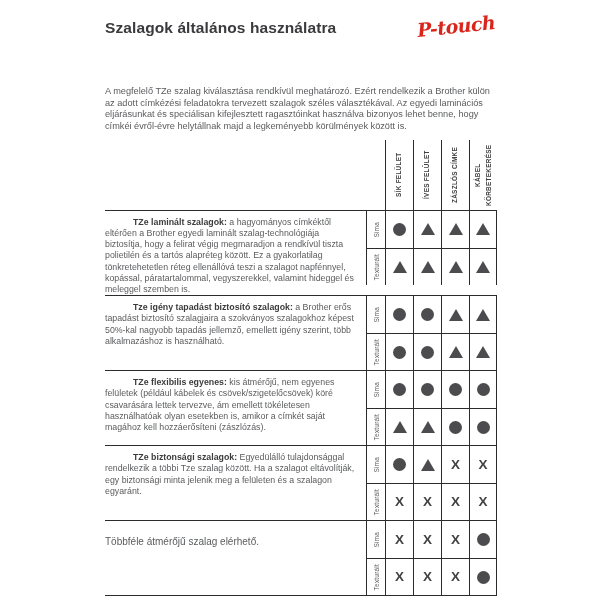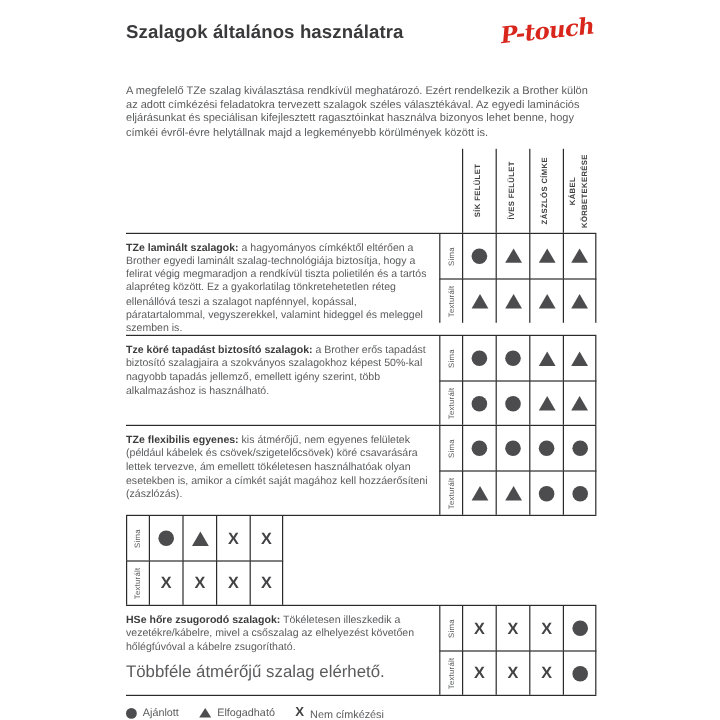--- a/index.html
+++ b/index.html
@@ -1,41 +1,41 @@
 <!DOCTYPE html>
 <html><head>
 <meta charset="utf-8">
 <style>
   html,body{margin:0;padding:0;background:#fff;}
   body{width:600px;height:600px;font-family:"Liberation Sans",sans-serif;overflow:hidden;}
   .content{width:392px;margin:0 0 0 105px;padding-top:15px;}
 
   .title-row{display:flex;justify-content:space-between;align-items:flex-start;}
-  .page-title{font-size:15.5px;font-weight:bold;color:#3a3a3c;margin:4px 0 0 0;letter-spacing:0.1px;}
+  .page-title{font-size:15.5px;font-weight:bold;color:#3a3a3c;margin:4px 0 16px 0;letter-spacing:0.1px;}
   .logo{font-family:"DejaVu Serif",serif;font-style:italic;font-weight:bold;font-size:19px;
         color:#d9261c;transform:rotate(-6deg);margin:0 2px 0 0;letter-spacing:-0.5px;}
 
   .intro{font-size:9.2px;line-height:11.7px;color:#5a5b5d;margin:33px 0 0 0;}
 
   .ratings-table{margin-top:7px;width:392px;}
   .col-header-row{display:flex;height:70px;}
   .hspacer{flex:1;}
   .lspacer{width:19px;}
   .hcell{width:28px;box-sizing:border-box;border-left:1px solid #2b2b2d;
          display:flex;align-items:center;justify-content:center;}
   .hlabel{display:block;writing-mode:vertical-rl;transform:rotate(180deg);
           font-size:6.4px;font-weight:bold;color:#414042;letter-spacing:0.3px;
           line-height:1.65;height:64px;text-align:center;}
 
   .tbody{border-bottom:1.5px solid #2b2b2d;}
   .group{display:flex;border-top:1.5px solid #2b2b2d;}
   .desc{flex:1;padding:6px 8px 0 0;box-sizing:border-box;}
   .dpara{margin:0;font-size:8.8px;line-height:11.2px;color:#5a5b5d;}
-  .dname{color:#3c3c3e;font-weight:bold;}
-  .dpara2{margin:9px 0 0 0;font-size:14px;line-height:11.2px;color:#5a5b5d;}
+  .dname{color:#3c3c3e;font-weight:bold;margin-left:28px;}
+  .dpara2{margin:9px 0 0 0;font-size:10px;line-height:11.2px;color:#5a5b5d;}
   .cells{display:grid;grid-template-columns:19px repeat(4,28px);grid-template-rows:37px 37px;}
   .cell{box-sizing:border-box;border-left:1px solid #2b2b2d;
         display:flex;align-items:center;justify-content:center;}
   .lastcol{border-right:1px solid #2b2b2d;}
   .rtop{border-top:1px solid #2b2b2d;}
   .vlabel{writing-mode:vertical-rl;transform:rotate(180deg);font-size:6.5px;
           color:#5a5b5d;letter-spacing:0.2px;}
 
   .sym-circle{width:13px;height:13px;border-radius:50%;background:#4c4c4e;display:inline-block;}
   .sym-triangle{width:0;height:0;border-left:7.5px solid transparent;
@@ -114,21 +114,21 @@
             <div class="cell rtop">
               <span class="sym sym-triangle"></span>
             </div>
             <div class="cell lastcol rtop">
               <span class="sym sym-triangle"></span>
             </div>
           </div>
         </div>
         <div class="group">
           <div class="desc">
-            <p class="dpara"><strong class="dname">Tze köré tapadást biztosító szalagok:</strong> a Brother erős tapadást biztosító szalagjaira a szokványos szalagokhoz képest 50%-kal nagyobb tapadás jellemző, emellett igény szerint, több alkalmazáshoz is használható.</p>
+            <p class="dpara"><strong class="dname">Tze igény tapadást biztosító szalagok:</strong> a Brother erős tapadást biztosító szalagjaira a szokványos szalagokhoz képest 50%-kal nagyobb tapadás jellemző, emellett igény szerint, több alkalmazáshoz is használható.</p>
           </div>
           <div class="cells">
             <div class="cell labcell">
               <span class="vlabel">Sima</span>
             </div>
             <div class="cell">
               <span class="sym sym-circle"></span>
             </div>
             <div class="cell">
               <span class="sym sym-circle"></span>
@@ -187,56 +187,58 @@
             </div>
             <div class="cell rtop">
               <span class="sym sym-circle"></span>
             </div>
             <div class="cell lastcol rtop">
               <span class="sym sym-circle"></span>
             </div>
           </div>
         </div>
         <div class="group">
-          <div class="cells">
-            <div class="cell labcell">
-              <span class="vlabel">Sima</span>
-            </div>
-            <div class="cell">
-              <span class="sym sym-circle"></span>
-            </div>
-            <div class="cell">
-              <span class="sym sym-triangle"></span>
-            </div>
-            <div class="cell">
-              <span class="sym sym-x">X</span>
-            </div>
-            <div class="cell lastcol">
-              <span class="sym sym-x">X</span>
-            </div>
-            <div class="cell labcell rtop">
-              <span class="vlabel">Texturált</span>
-            </div>
-            <div class="cell rtop">
-              <span class="sym sym-x">X</span>
-            </div>
-            <div class="cell rtop">
-              <span class="sym sym-x">X</span>
-            </div>
-            <div class="cell rtop">
-              <span class="sym sym-x">X</span>
-            </div>
-            <div class="cell lastcol rtop">
-              <span class="sym sym-x">X</span>
-            </div>
-          </div>
-        </div>
-        <div class="group">
-          <div class="desc">
-            <p class="dpara"><strong class="dname">HSe hőre zsugorodó szalagok:</strong> Tökéletesen illeszkedik a vezetékre/kábelre, mivel a csőszalag az elhelyezést követően hőlégfúvóval a kábelre zsugorítható.</p>
+          <div class="desc">
+            <p class="dpara"><strong class="dname">TZe biztonsági szalagok:</strong> Egyedülálló tulajdonsággal rendelkezik a többi Tze szalag között. Ha a szalagot eltávolítják, egy biztonsági minta jelenik meg a felületen és a szalagon egyaránt.</p>
+          </div>
+          <div class="cells">
+            <div class="cell labcell">
+              <span class="vlabel">Sima</span>
+            </div>
+            <div class="cell">
+              <span class="sym sym-circle"></span>
+            </div>
+            <div class="cell">
+              <span class="sym sym-triangle"></span>
+            </div>
+            <div class="cell">
+              <span class="sym sym-x">X</span>
+            </div>
+            <div class="cell lastcol">
+              <span class="sym sym-x">X</span>
+            </div>
+            <div class="cell labcell rtop">
+              <span class="vlabel">Texturált</span>
+            </div>
+            <div class="cell rtop">
+              <span class="sym sym-x">X</span>
+            </div>
+            <div class="cell rtop">
+              <span class="sym sym-x">X</span>
+            </div>
+            <div class="cell rtop">
+              <span class="sym sym-x">X</span>
+            </div>
+            <div class="cell lastcol rtop">
+              <span class="sym sym-x">X</span>
+            </div>
+          </div>
+        </div>
+        <div class="group">
+          <div class="desc">
             <p class="dpara2">Többféle átmérőjű szalag elérhető.</p>
           </div>
           <div class="cells">
             <div class="cell labcell">
               <span class="vlabel">Sima</span>
             </div>
             <div class="cell">
               <span class="sym sym-x">X</span>
             </div>
             <div class="cell">

